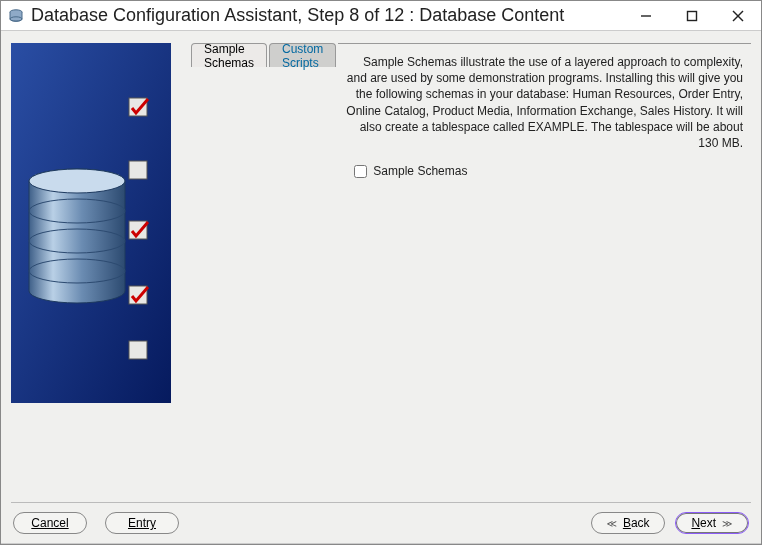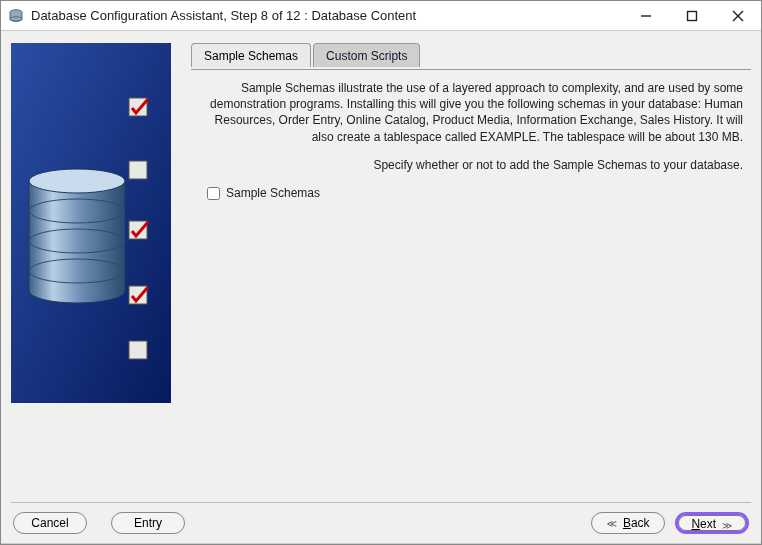--- a/index.html
+++ b/index.html
@@ -1,41 +1,41 @@
 <!DOCTYPE html>
 <html><head>
 <meta charset="utf-8">
 <style>
   * { box-sizing: border-box; }
   html, body { margin: 0; padding: 0; font-family: Tahoma, Arial, sans-serif; font-size: 12px; background: #fff; }
   .window { width: 762px; height: 545px; border: 1px solid #888; background: #fff; display: flex; flex-direction: column; }
   .titlebar { height: 30px; display: flex; align-items: center; padding: 0 0 0 6px; border-bottom: 1px solid #ccc; background: #fff; }
   .titlebar .appicon { width: 18px; height: 18px; margin-right: 6px; }
-  .titlebar .title { flex: 1; font-size: 13px; color: #222; }
+  .titlebar .title { flex: 1; font-size: 18px; color: #222; }
   .win-controls { display: flex; height: 100%; }
   .win-btn { width: 46px; display: flex; align-items: center; justify-content: center; color: #222; cursor: default; }
   .win-btn svg { display: block; }
   .client { flex: 1; display: flex; flex-direction: column; background: #f0f0ee; border-bottom: 1px solid #ccc; position: relative; }
   .body-area { flex: 1; display: flex; padding: 12px 10px 8px 10px; gap: 20px; overflow: hidden; }
   .wizard-img { width: 160px; align-self: flex-start; }
-  .content-area { flex: 1; display: flex; flex-direction: column; }
+  .content-area { flex: 1; display: flex; flex-direction: row; }
   .tabs { display: flex; height: 24px; margin-bottom: 2px; }
   .tab { padding: 2px 12px; font-size: 12px; border: 1px solid #999; margin-right: 2px; border-bottom: none; border-top-left-radius: 4px; border-top-right-radius: 4px; display: flex; align-items: center; cursor: default; }
   .tab.active { background: #eceae8; color: #000; position: relative; z-index: 2; }
-  .tab.inactive { background: #cfcfcd; color: #0f172a; }
+  .tab.inactive { background: #cfcfcd; color: #0369a1; }
   .panel { border-top: 1px solid #999; padding: 10px 8px 8px 4px; font-size: 12px; color: #222; line-height: 1.35; }
   .panel p { margin: 0 0 12px 0; text-align: right; }
   .chk-row { margin-top: 4px; display: flex; align-items: center; gap: 6px; padding-left: 12px; }
   .chk-row input { margin: 0; }
   .separator { height: 1px; background: #bbb; margin: 0 10px; }
   .button-bar { height: 40px; display: flex; align-items: center; padding: 0 12px; background: #f0f0ee; }
-  .button-bar .left { display: flex; gap: 24px; }
+  .button-bar .left { display: flex; gap: 18px; text-decoration: underline; }
   .button-bar .right { margin-left: auto; display: flex; gap: 10px; }
   .btn { min-width: 74px; height: 22px; padding: 0 12px; border: 1px solid #888; border-radius: 11px; background: #f4f4f2; font-size: 12px; display: inline-flex; align-items: center; justify-content: center; gap: 6px; cursor: default; }
-  .btn.default { border: 3px solid #8b5cf6; box-shadow: 0 0 0 1px #777 inset; align-items: flex-end; }
+  .btn.default { border: 1px solid #8b5cf6; box-shadow: 0 0 0 1px #777 inset; }
   .btn .u { text-decoration: underline; }
   .arrow { font-family: Arial; font-size: 10px; color: #555; }
 </style>
 </head>
 <body>
 
 <div class="window">
 
   <div class="titlebar">
     <span class="appicon">
@@ -118,21 +118,20 @@
         </svg>
       </div>
 
       <div class="content-area">
         <div class="tabs">
           <div class="tab active">Sample Schemas</div>
           <div class="tab inactive">Custom Scripts</div>
         </div>
         <div class="panel">
           <p>Sample Schemas illustrate the use of a layered approach to complexity, and are used by some demonstration programs. Installing this will give you the following schemas in your database: Human Resources, Order Entry, Online Catalog, Product Media, Information Exchange, Sales History. It will also create a tablespace called EXAMPLE. The tablespace will be about 130 MB.</p>
-          <p>Specify whether or not to add the Sample Schemas to your database.</p>
           <div class="chk-row">
             <input type="checkbox" style="">
             <label>Sample Schemas</label>
           </div>
         </div>
       </div>
     </div>
 
     <div class="separator"></div>
 

